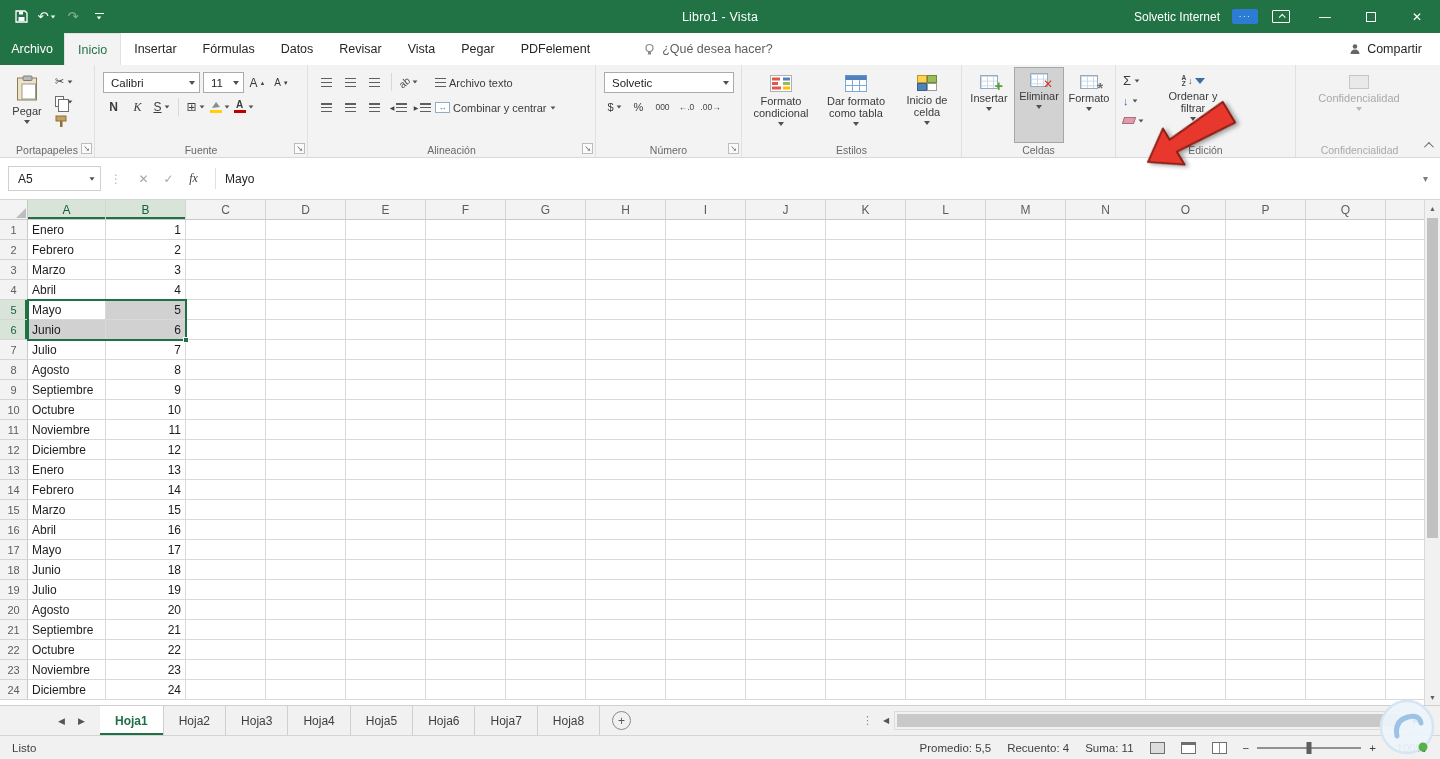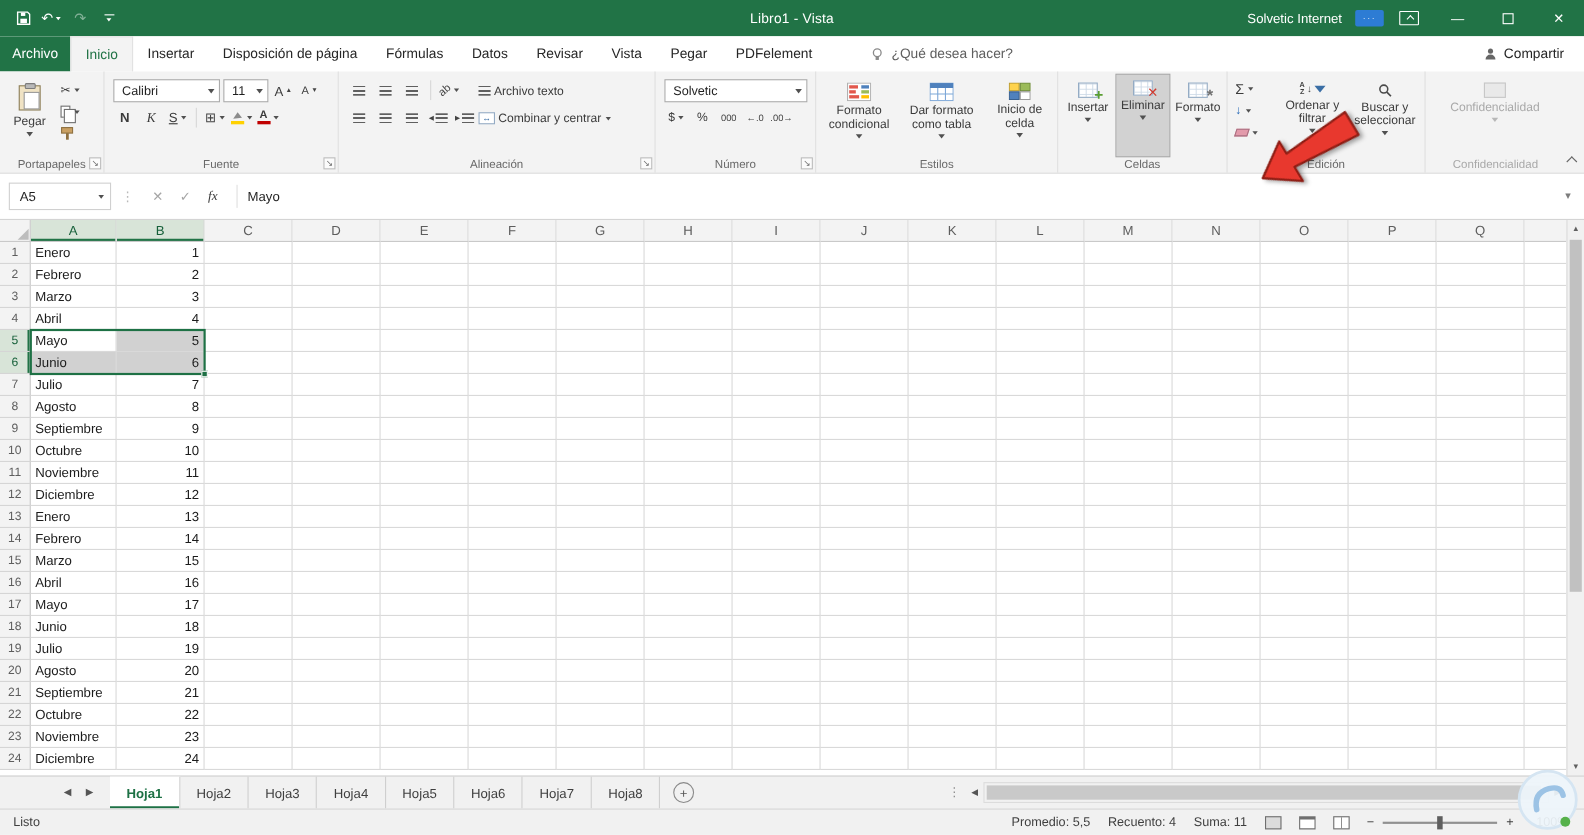--- a/index.html
+++ b/index.html
@@ -179,21 +179,20 @@
           <span class="maxbox"></span>
         </span>
       <span class="winbtn">✕</span>
     </div>
   </div>
 
   <div class="tabrow">
     <div class="ftab">Archivo</div>
     <div class="rtab sel">Inicio</div>
     <div class="rtab">Insertar</div>
-    <div class="rtab">Disposición de página</div>
     <div class="rtab">Fórmulas</div>
     <div class="rtab">Datos</div>
     <div class="rtab">Revisar</div>
     <div class="rtab">Vista</div>
     <div class="rtab">Pegar</div>
     <div class="rtab">PDFelement</div>
     <div class="tellme">
       <svg width="13" height="13" viewBox="0 0 13 13">
           <circle cx="6.5" cy="5" r="3.5" fill="none" stroke="#8a8a8a" stroke-width="1.2"></circle>
           <rect x="5" y="8.5" width="3" height="3" fill="#8a8a8a"></rect>
@@ -436,28 +435,20 @@
       <div class="bb" style="left:46px;width:62px">
         <span style="display:flex;align-items:center;gap:2px">
             <span class="sortcol">
               <span>A</span>
               <span>Z</span>
             </span>
             <span style="font-size:9px;color:#444">↓</span>
             <span class="ic-funnel"></span>
           </span>
         <span class="bb-lbl">Ordenar y filtrar</span>
-        <span class="car"></span>
-      </div>
-      <div class="bb" style="left:110px;width:66px">
-        <svg width="14" height="14" viewBox="0 0 14 14">
-            <circle cx="6" cy="6" r="3.6" fill="none" stroke="#4a4a4a" stroke-width="1.4"></circle>
-            <line x1="8.8" y1="8.8" x2="12.5" y2="12.5" stroke="#4a4a4a" stroke-width="1.6"></line>
-          </svg>
-        <span class="bb-lbl">Buscar y seleccionar</span>
         <span class="car"></span>
       </div>
       <span class="glabel">Edición</span>
     </div>
 
     <div class="grp" style="left:1296px;width:127px;border-right:none">
       <div class="bb disab" style="left:8px;width:110px">
         <span style="width:20px;height:14px;border:1px solid #c7c7c7;background:#e9e9e9;display:inline-block"></span>
         <span class="bb-lbl">Confidencialidad</span>
         <span class="car" style="border-top-color:#b8b8b8"></span>

